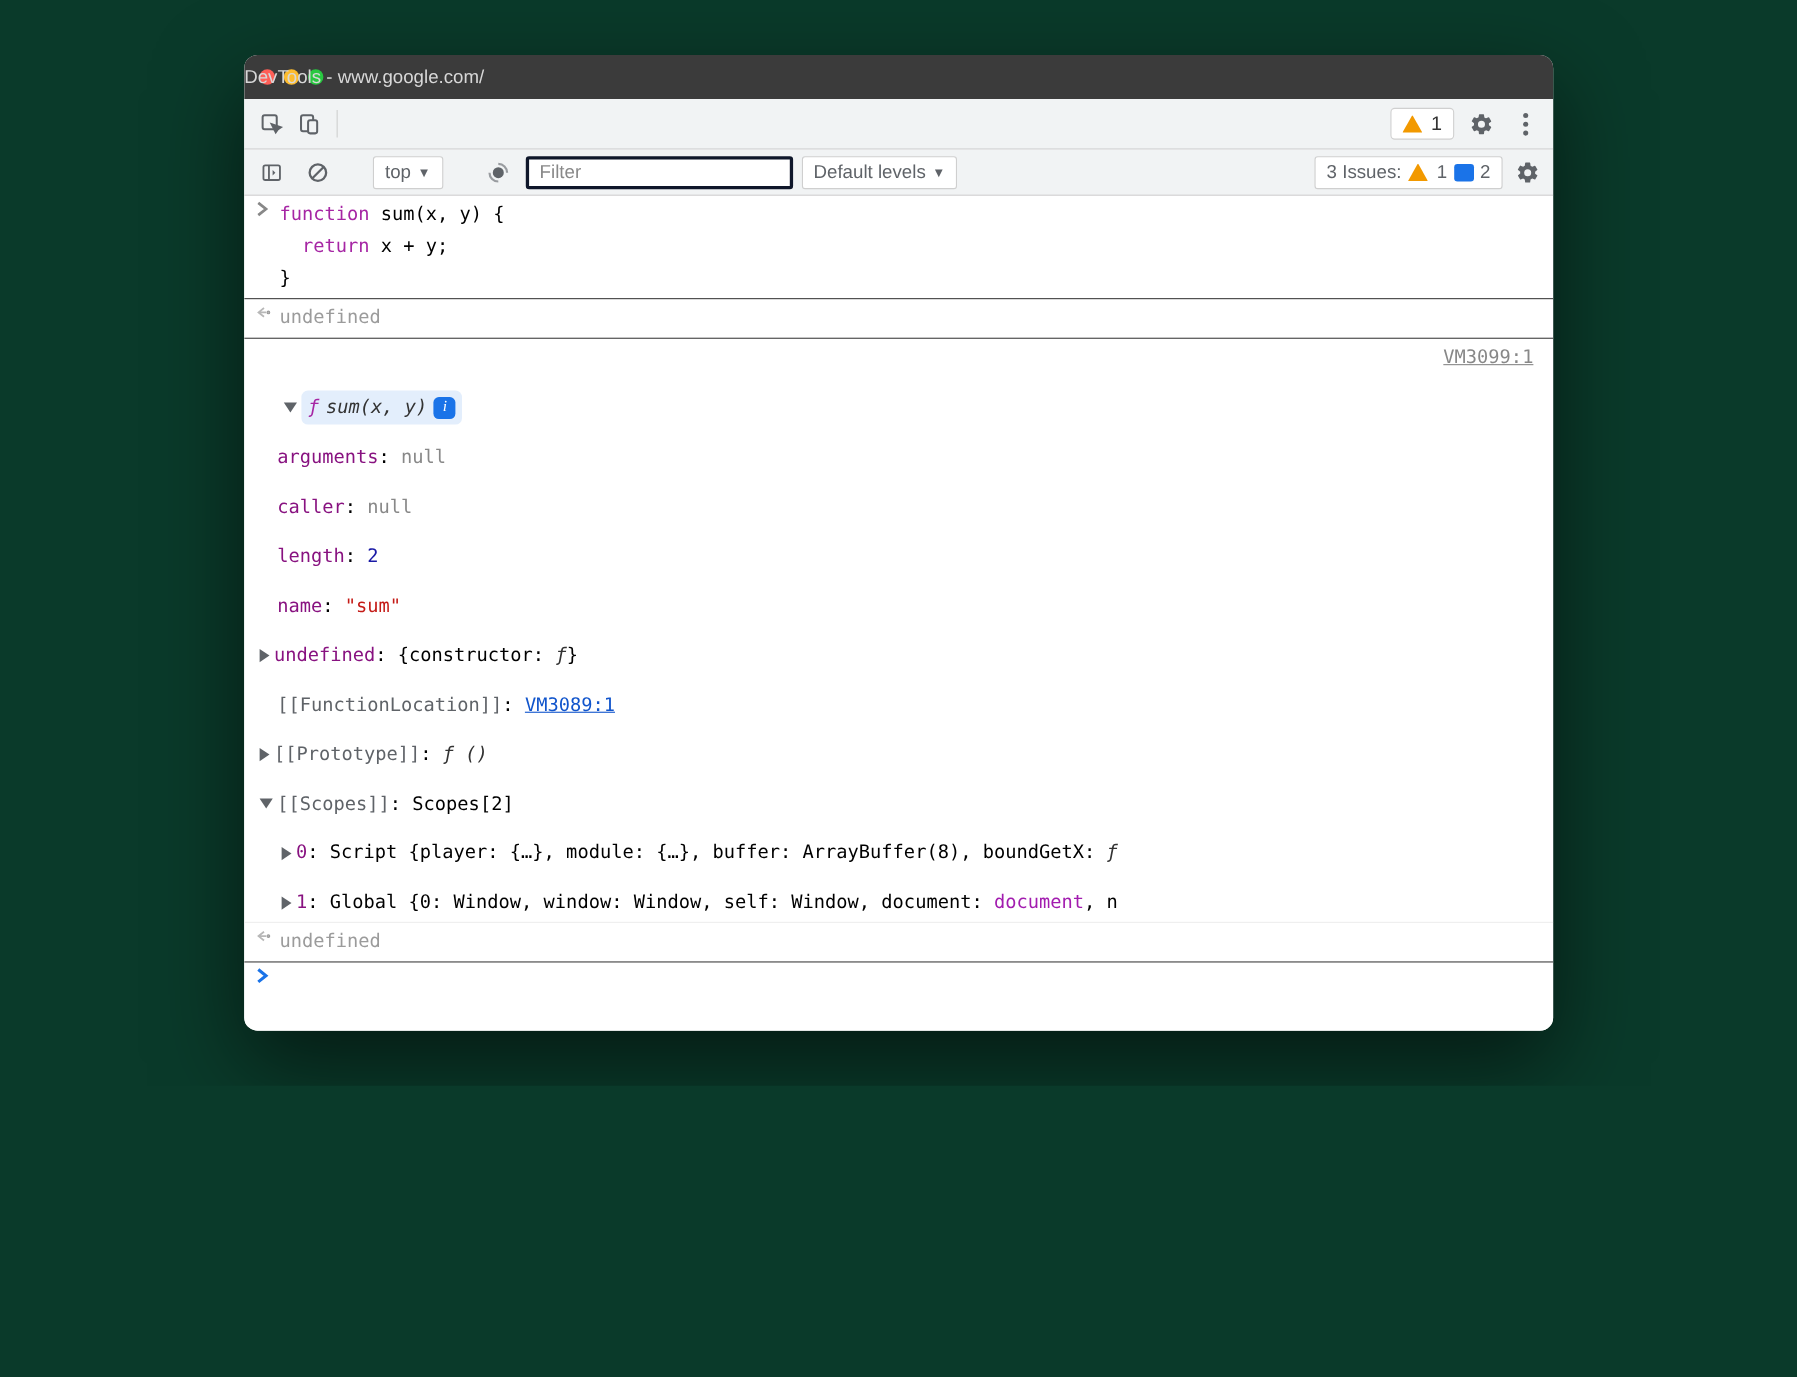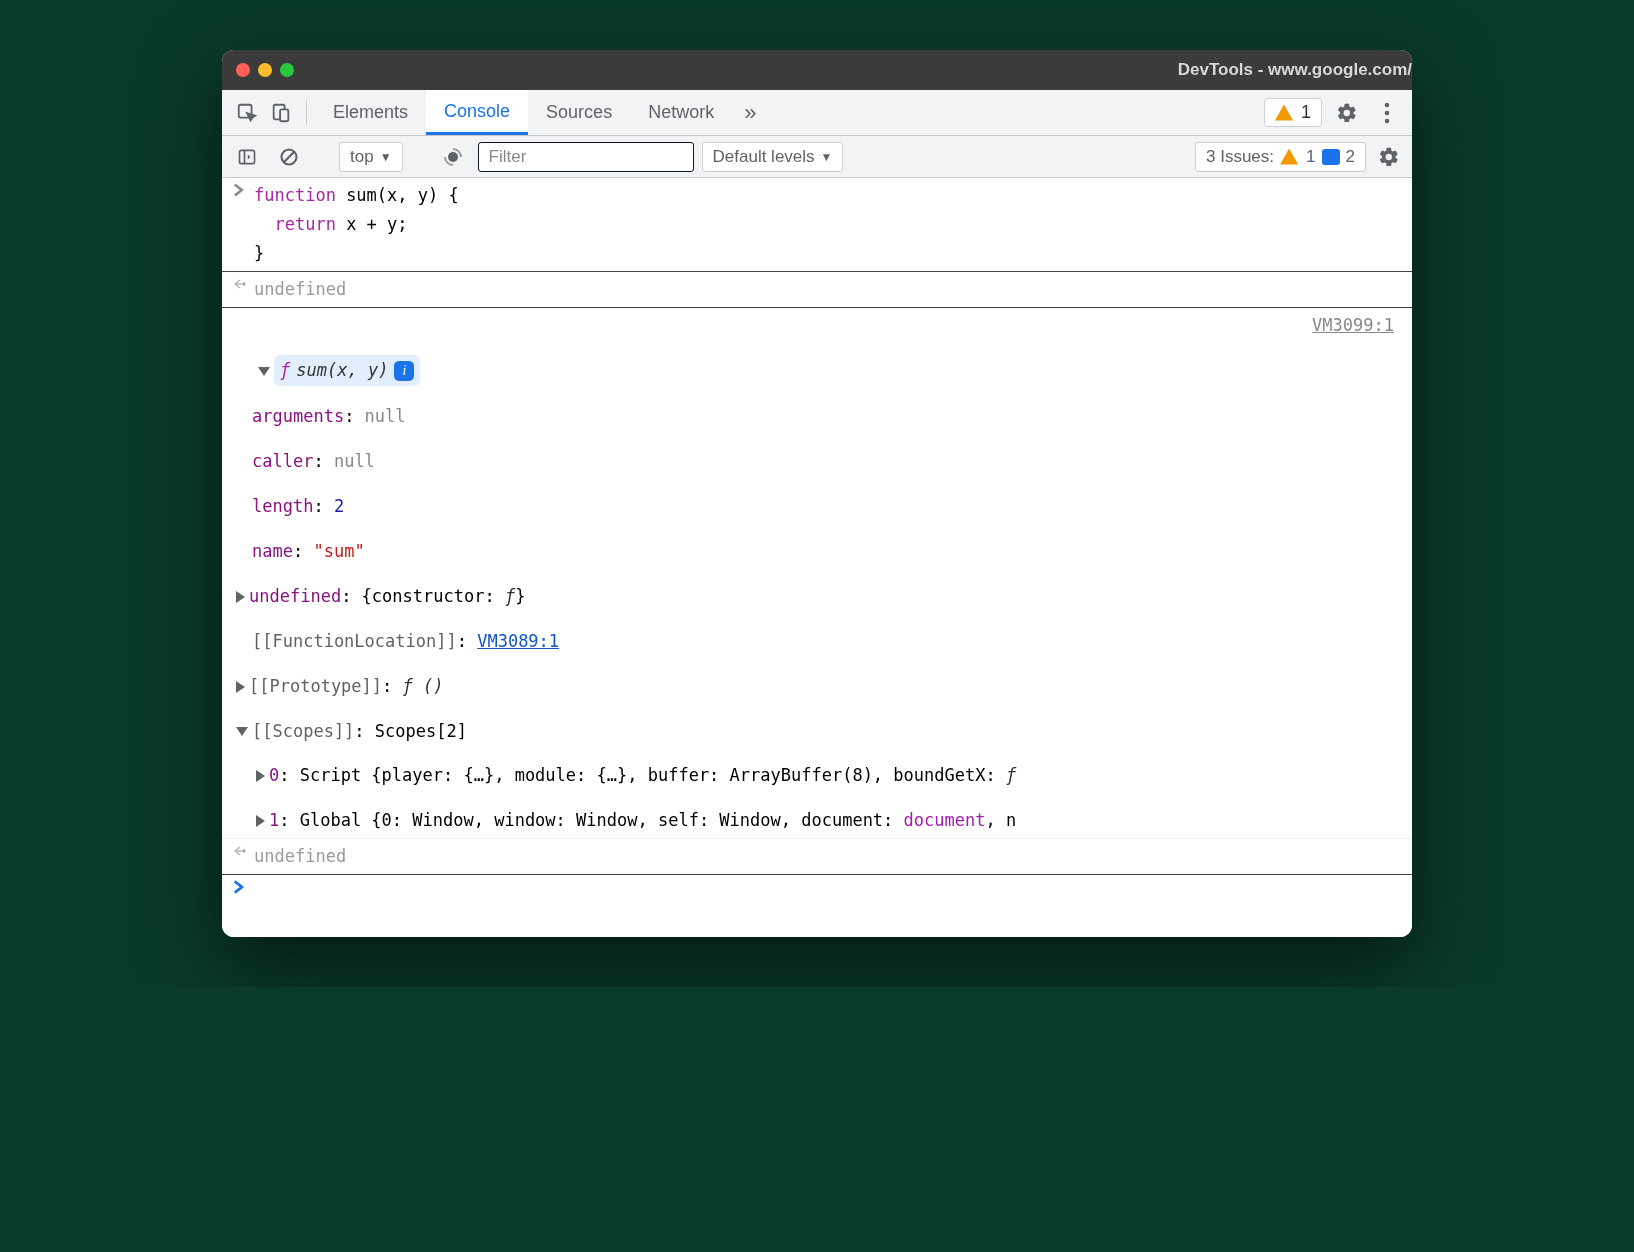--- a/index.html
+++ b/index.html
@@ -27,21 +27,21 @@
     padding: 0 14px;
     position: relative;
   }
   .traffic { display: flex; gap: 8px; }
   .tl { width: 14px; height: 14px; border-radius: 50%; }
   .tl.red { background: #ff5f57; }
   .tl.yellow { background: #febc2e; }
   .tl.green { background: #28c840; }
   .titlebar-title {
     position: absolute; left: 0; right: 0;
-    text-align: right; font-size: 17px; font-weight: 700;
+    text-align: left; font-size: 17px; font-weight: 400;
     pointer-events: none;
   }
   .tabbar {
     height: 46px;
     background: #f1f3f4;
     border-bottom: 1px solid #cac9c9;
     display: flex;
     align-items: stretch;
     padding: 0 6px 0 8px;
   }
@@ -73,21 +73,21 @@
     border-bottom: 1px solid #cac9c9;
     display:flex; align-items:center;
     padding: 0 8px; gap: 8px;
   }
   .toolbar .box {
     background:#fff; border:1px solid #cfcfcf; border-radius:3px;
     height:30px; display:flex; align-items:center; padding:0 10px;
     font-size:17px; color:#5f6368; gap:6px; cursor:pointer;
   }
   .filter-input {
-    width:216px; height:30px; border:1px solid #0f172a; border-radius:3px;
+    width:243px; height:30px; border:3px solid #0f172a; border-radius:3px;
     padding:0 10px; font-size:17px; color:#333; background:#fff;
   }
   .filter-input::placeholder { color:#888; }
   .toolbar .issues3 { margin-left:auto; }
   .console {
     font-family: Menlo, Consolas, monospace;
     font-size: 17px;
     line-height: 1.7;
     background:#fff;
     padding-bottom: 40px;
@@ -144,27 +144,20 @@
           <path d="M12 12 l9 3 -3 2 -2 3 z" fill="#5f6368"></path>
         </svg>
     </div>
     <div class="icon-btn">
       <svg width="22" height="22" viewBox="0 0 24 24" fill="none" stroke="#5f6368" stroke-width="2">
           <rect x="4" y="3" width="12" height="16" rx="2"></rect>
           <rect x="11" y="8" width="9" height="13" rx="2" fill="#f1f3f4"></rect>
         </svg>
     </div>
     <div class="vsep"></div>
-    <div class="tabs">
-      <div class="tab">Elements</div>
-      <div class="tab active">Console</div>
-      <div class="tab">Sources</div>
-      <div class="tab">Network</div>
-      <div class="more-tabs">»</div>
-    </div>
     <div class="tabbar-right">
       <div class="issues-badge">
         <span class="warn-icn"></span>
         <span>1</span>
       </div>
       <div class="gear-icn">
         <svg width="22" height="22" viewBox="0 0 24 24" fill="#5f6368">
             <path d="M19.14,12.94a7,7,0,0,0,.05-.94,7,7,0,0,0-.05-.94l2.11-1.65a.5.5,0,0,0,.12-.64l-2-3.46a.5.5,0,0,0-.61-.22l-2.49,1a7,7,0,0,0-1.63-.94l-.38-2.65A.5.5,0,0,0,13.77,2H9.77a.5.5,0,0,0-.49.42L8.9,5.07a7,7,0,0,0-1.63.94l-2.49-1a.5.5,0,0,0-.61.22l-2,3.46a.5.5,0,0,0,.12.64L4.4,11a7,7,0,0,0,0,1.88L2.29,14.5a.5.5,0,0,0-.12.64l2,3.46a.5.5,0,0,0,.61.22l2.49-1a7,7,0,0,0,1.63.94l.38,2.65a.5.5,0,0,0,.49.42h4a.5.5,0,0,0,.49-.42l.38-2.65a7,7,0,0,0,1.63-.94l2.49,1a.5.5,0,0,0,.61-.22l2-3.46a.5.5,0,0,0-.12-.64ZM11.77,15.5A3.5,3.5,0,1,1,15.27,12,3.5,3.5,0,0,1,11.77,15.5Z"></path>
           </svg>
       </div>

